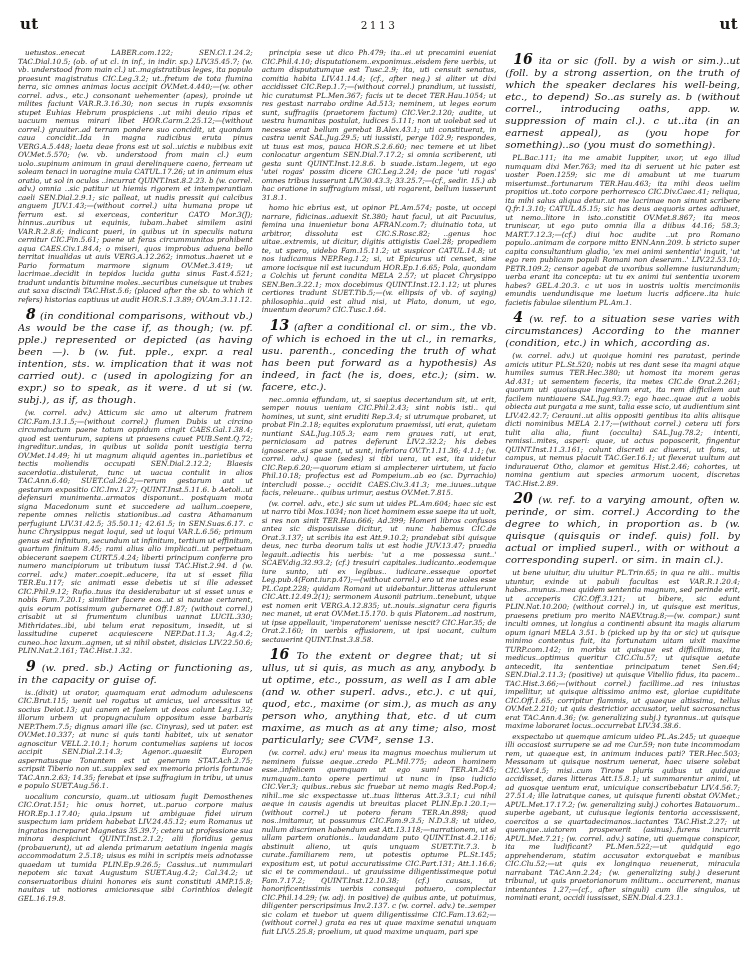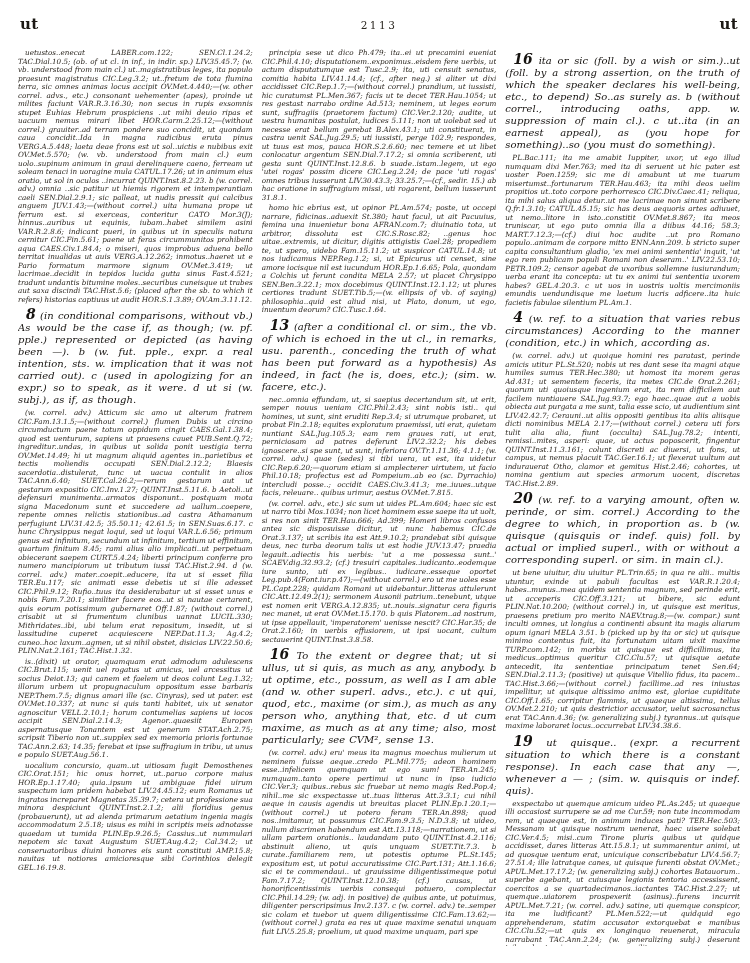--- a/index.html
+++ b/index.html
@@ -61,40 +61,40 @@
     <div class="mid"><span class="pageno">2113</span></div>
     <div class="right"><span class="hw">ut</span></div>
   </div>
 
   <div class="cols">
 
     <div class="col">
       <p class="cite">uetustos..enecat LABER.com.122; SEN.Cl.1.24.2; TAC.Dial.10.5; (ob. of ut cl. in inf., in indir. sp.) LIV.35.45.7; (w. vb. understood from main cl.) ut..magistratibus leges, ita populo praesunt magistratus CIC.Leg.3.2; ut..fretum de tota flumina terra, sic omnes animas locus accipit OV.Met.4.440;—(w. other correl. advs., etc.) consonant uehementer (apes), proinde ut milites faciunt VAR.R.3.16.30; non secus in rupis exsomnis stupet Euhias Hebrum prospiciens ..ut mihi deuio ripas et uacuum nemus mirari libet HOR.Carm.2.25.12;—(without correl.) grauiter..ad terram pondere suo concidit, ut quondam caua concidit..Ida in magna radicibus eruta pinus VERG.A.5.448; laeta deae frons est ut sol..uictis e nubibus exit OV.Met.5.570; (w. vb. understood from main cl.) eum uolo..supinum animum in graui derelinquere caeno, ferream ut soleam tenaci in uoragine mula CATUL.17.26; ut in animum eius oratio, ut sol in oculos ..incurrat QUINT.Inst.8.2.23.  b (w. correl. adv.) omnia ..sic patitur ut hiemis rigorem et intemperantiam caeli SEN.Dial.2.9.1; sic palleat, ut nudis pressit qui calcibus anguem JUV.1.43;—(without correl.) uita humana prope ut ferrum est. si exerceas, conteritur CATO Mor.3(J); hinnus..auribus ut equinis, iubam..habet similem asini VAR.R.2.8.6; indicant pueri, in quibus ut in speculis natura cernitur CIC.Fin.5.61; paene ut feras circummunitos prohibent aqua CAES.Civ.1.84.4; o miseri, quos improbus aduena bello territat inualidas ut auis VERG.A.12.262; inmotus..haeret ut e Pario formatum marmore signum OV.Met.3.419; ut lacrimae..decidit in tepidos lucida gutta sinus Fast.4.521; tradunt undantis bitumine moles..securibus cuneisque ut trabes aut saxa discindi TAC.Hist.5.6; (placed after the sb. to which it refers) historias captiuus ut audit HOR.S.1.3.89; OV.Am.3.11.12.</p>
       <p class="sense"><b class="num">8</b><span> (in conditional comparisons, without vb.) As would be the case if, as though; (w. pf. pple.) represented or depicted (as having been —). b (w. fut. pple., expr. a real intention, sts. w. implication that it was not carried out). c (used in apologizing for an expr.) so to speak, as it were. d ut si (w. subj.), as if, as though.</span></p>
       <p class="cite">(w. correl. adv.) Atticum sic amo ut alterum fratrem CIC.Fam.13.1.5;—(without correl.) flumen Dubis ut circino circumductum paene totum oppidum cingit CAES.Gal.1.38.4; quod est uenturum, sapiens ut praesens cauet PUB.Sent.Q.72; ingreditur..undas, in quibus ut solida ponit uestigia terra OV.Met.14.49; hi ut magnum aliquid agentes in..parietibus et tectis moliendis occupati SEN.Dial.2.12.2; Blaesis sacerdotia..distulerat, tunc ut uacua contulit in alios TAC.Ann.6.40; SUET.Cal.26.2;—rerum gestarum aut ut gestarum expositio CIC.Inv.1.27; QUINT.Inst.5.11.6.  b Aetoli..ut defensuri munimenta..armatos disponunt.. postquam mota signa Macedonum sunt et succedere ad uallum..coepere, repente omnes relictis stationibus..ad castra Athamanum perfugiunt LIV.31.42.5; 35.50.11; 42.61.5; in SEN.Suas.6.17.  c hunc Chrysippus negat loqui, sed ut loqui VAR.L.6.56; primum genus est infinitum, secundum ut infinitum, tertium ut effinitum, quartum finitum 8.45; rami alius alio implicati..ut perpetuam obiecerant saepem CURT.5.4.24; liberti principum conferre pro numero mancipiorum ut tributum iussi TAC.Hist.2.94.  d (w. correl. adv.) mater..coepit..educere, ita ut si esset filia TER.Eu.117; sic animati esse debetis ut si ille adesset CIC.Phil.9.12; Rufio..tuus ita desiderabatur ut si esset unus e nobis Fam.7.20.1; similiter facere eos..ut si nautae certarent, quis eorum potissimum gubernaret Off.1.87; (without correl.) crisabit ut si frumentum clunibus uannat LUCIL.330; Mithridates..ibi, ubi telum erat repositum, insedit, ut si lassitudine cuperet acquiescere NEP.Dat.11.3; Ag.4.2; cuneo..hoc laxum..agmen, ut si nihil obstet, disicias LIV.22.50.6; PLIN.Nat.2.161; TAC.Hist.1.32.</p>
+      <p class="sense"><b class="num">9</b><span> (w. pred. sb.) Acting or functioning as, in the capacity or guise of.</span></p>
       <p class="cite">is..(dixit) ut orator, quamquam erat admodum adulescens CIC.Brut.115; uenit uel rogatus ut amicus, uel arcessitus ut socius Deiot.13; qui canem et faelem ut deos colunt Leg.1.32; illorum urbem ut propugnaculum oppositum esse barbaris NEP.Them.7.5; dignus amari ille (sc. Cinyras), sed ut pater. est OV.Met.10.337; at nunc si quis tanti habitet, uix ut senator agnoscitur VELL.2.10.1; horum contumelias sapiens ut iocos accipit SEN.Dial.2.14.3; Agenor..quaesiit Europen aspernatusque Tonantem est ut generum STAT.Ach.2.75; scripsit Tiberio non ut..supplex sed ex memoria prioris fortunae TAC.Ann.2.63; 14.35; ferebat et ipse suffragium in tribu, ut unus e populo SUET.Aug.56.1.</p>
       <p class="cite">uocalium concursio, quam..ut uitiosam fugit Demosthenes CIC.Orat.151; hic onus horret, ut..paruo corpore maius HOR.Ep.1.17.40; quia..ipsum ut ambiguae fidei uirum suspectum iam pridem habebat LIV.24.45.12; eum Romanus ut ingratos increparet Magnetas 35.39.7; cetera ut professione sua minora despiciunt QUINT.Inst.2.1.2; alii floridius genus (probauerunt), ut ad alenda primarum aetatium ingenia magis accommodatum 2.5.18; uisus es mihi in scriptis meis adnotasse quaedam ut tumida PLIN.Ep.9.26.5; Cassius..ut nummulari nepotem sic taxat Augustum SUET.Aug.4.2; Cal.34.2; ut conseruatoribus diuini honores eis sunt constituti AMP.15.8; nauitas ut notiores amicioresque sibi Corinthios delegit GEL.16.19.8.</p>
 
     </div>
 
     <div class="col">
       <p class="cite">principia sese ut dico Ph.479; ita..ei ut precamini eueniat CIC.Phil.4.10; disputationem..exponimus..eisdem fere uerbis, ut actum disputatumque est Tusc.2.9; ita, uti censuit senatus, comitia habita LIV.41.14.4; (cf., after neg.) si aliter ut dixi accidisset CIC.Rep.1.7;—(without correl.) prandium, ut iussisti, hic curatumst PL.Men.367; facis ut te decet TER.Hau.1054; ut res gestast narrabo ordine Ad.513; neminem, ut leges eorum sunt, suffragiis (praetorem factum) CIC.Ver.2.120; audite, ut uestra humanitas postulat, iudices 5.111; non ut uolebat sed ut necesse erat bellum gerebat B.Alex.43.1; uti constituerat, in castra uenit SAL.Jug.29.5; uti iussisti, perge 102.9; respondes, ut tuus est mos, pauca HOR.S.2.6.60; nec temere et ut libet conlocatur argentum SEN.Dial.7.17.2; si omnia scriberent, uti gesta sunt QUINT.Inst.12.8.6.  b suade..istam..legem, ut ego 'utei rogas' possim dicere CIC.Leg.2.24; de pace 'uti rogas' omnes tribus iusserunt LIV.30.43.3; 33.25.7;—(cf., sedir. 15.) ab hac oratione in suffragium missi, uti rogarent, bellum iusserunt 31.8.1.</p>
       <p class="cite">homo hic ebrius est, ut opinor PL.Am.574; poste, ut occepi narrare, fidicinas..aduexit St.380; haut facul, ut ait Pacuuius, femina una inuenietur bona AFRAN.com.7; diuinatio tota, ut arbitror, dissoluta est CIC.S.Rosc.82; ..genus hoc uitae..extremis, ut dicitur, digitis attigistis Cael.28; propediem te, ut spero, uidebo Fam.15.11.2; ut suspicor CATUL.14.8; ut nos iudicamus NEP.Reg.1.2; si, ut Epicurus uti censet, sine amore iocisque nil est iucundum HOR.Ep.1.6.65; Pola, quondam a Colchis ut ferunt condita MELA 2.57; ut placet Chrysippo SEN.Ben.3.22.1; mox docebimus QUINT.Inst.12.1.12; ut plures certiores tradunt SUET.Tib.5;—(w. ellipsis of vb. of saying) philosophia..quid est aliud nisi, ut Plato, donum, ut ego, inuentum deorum? CIC.Tusc.1.64.</p>
       <p class="sense"><b class="num">13</b><span> (after a conditional cl. or sim., the vb. of which is echoed in the ut cl., in remarks, usu. parenth., conceding the truth of what has been put forward as a hypothesis) As indeed, in fact (he is, does, etc.); (sim. w. facere, etc.).</span></p>
       <p class="cite">nec..omnia effundam, ut, si saepius decertandum sit, ut erit, semper nouus ueniam CIC.Phil.2.43; sint nobis isti.. qui homines, ut sunt, sint eruditi Rep.3.4; si utrumque probaret, ut probat Fin.2.18; equites exploratum praemissi, uti erat, quietam nuntiant SAL.Jug.105.3; eam rem graues rati, ut erat, perniciosam ad patres deferunt LIV.2.32.2; his debes ignoscere..si spe sunt, ut sunt, inferiora OV.Tr.1.11.36; 4.1.1; (w. correl. adv.) quae (sedes) si tibi uera, ut est, ita uidetur CIC.Rep.6.20;—quorum etiam si amplecterer uirtutem, ut facio Phil.10.18; profectus est ad Pompeium..ab eo (sc. Dyrrachio) intercludi posse..; occidit CAES.Civ.3.41.3; me..iuues..utque facis, releuare.. quibus urimur, aestus OV.Met.7.815.</p>
       <p class="cite">(w. correl. adv., etc.) sic sum ut uides PL.Am.604; haec sic est ut narro tibi Mos.1034; non licet hominem esse saepe ita ut uolt, si res non sinit TER.Hau.666; Ad.399; Homeri libros confusos antea sic disposuisse dicitur, ut nunc habemus CIC.de Orat.3.137; ut scribis ita est Att.9.10.2; prandebat sibi quisque deus, nec turba deorum talis ut est hodie JUV.13.47; praedia legauit..adiectis his uerbis: 'ut a me possessa sunt..' SCAEV.dig.32.93.2; (cf.) tresuiri capitales..iudicanto..eodemque iure sunto, uti ex legibus.. iudicare..esseque oportet Leg.pub.4(Font.iur.p.47);—(without correl.) ero ut me uoles esse PL.Capt.228; quidam Romani ut uidebantur..litteras attulerunt CIC.Att.12.49.2(1); sermonem Ausonii patrium..tenebunt, utque est nomen erit VERG.A.12.835; ut..nouis..signatur cera figuris nec manet, ut erat OV.Met.15.170.  b quis Platorem..ad nostrum, ut ipse appellauit, 'imperatorem' uenisse nescit? CIC.Har.35; de Orat.2.160; in uerbis effusiorem, ut ipsi uocant, cultum sectauerint QUINT.Inst.3.8.58.</p>
       <p class="sense"><b class="num">16</b><span> To the extent or degree that; ut si ullus, ut si quis, as much as any, anybody. b ut optime, etc., possum, as well as I am able (and w. other superl. advs., etc.). c ut qui, quod, etc., maxime (or sim.), as much as any person who, anything that, etc. d ut cum maxime, as much as at any time; also, most particularly; see CVM², sense 13.</span></p>
       <p class="cite">(w. correl. adv.) eru' meus ita magnus moechus mulierum ut neminem fuisse aeque..credo PL.Mil.775; adeon hominem esse..infelicem quemquam ut ego sum! TER.An.245; numquam..tanto opere pertimui ut nunc in ipso iudicio CIC.Ver.3; quibus..rebus sic fruebar ut nemo magis Red.Pop.4; nihil..me sic exspectasse ut..tuas litteras Att.3.3.1; cui nihil aeque in causis agendis ut breuitas placet PLIN.Ep.1.20.1;—(without correl.) ut potero feram TER.An.898; quod nos..imitamur, ut possumus CIC.Fam.9.3.5; N.D.3.8; ut uideo, nullum discrimen habendum est Att.13.118;—narrationem, ut si ullam partem orationis.. laudandam puto QUINT.Inst.4.2.116; abstinuit alieno, ut quis unquam SUET.Tit.7.3.  b curate..familiarem rem, ut potestis optume PL.St.145; expositum est, ut potui accuratissime CIC.Part.131; Att.1.16.6; sic ei te commendaui.. ut grauissime diligentissimeque potui Fam.7.17.2; QUINT.Inst.12.10.38; (cf.) causas, ut honorificentissimis uerbis consequi potuero, complectar CIC.Phil.14.29; (w. adj. in positive) de quibus ante, ut potuimus, diligenter perscripsimus Inv.2.137.  c (w. correl. adv.) te..semper sic colam et tuebor ut quem diligentissime CIC.Fam.13.62;—(without correl.) grata ea res ut quae maxime senatui unquam fuit LIV.5.25.8; proelium, ut quod maxime unquam, pari spe</p>
     </div>
 
     <div class="col">
       <p class="sense"><b class="num">16</b><span> ita or sic (foll. by a wish or sim.)..ut (foll. by a strong assertion, on the truth of which the speaker declares his well-being, etc., to depend) So..as surely as. b (without correl., introducing oaths, app. w. suppression of main cl.). c ut..ita (in an earnest appeal), as (you hope for something)..so (you must do something).</span></p>
       <p class="cite">PL.Bac.111; ita me amabit Iuppiter, uxor, ut ego illud numquam dixi Mer.763; med ita di seruent ut hic pater est uoster Poen.1259; sic me di amabunt ut me tuarum misertumst..fortunarum TER.Hau.463; ita mihi deos uelim propitios ut..toto corpore perhorresco CIC.Div.Caec.41; reliqua, ita mihi salus aliqua detur..ut me lacrimae non sinunt scribere Q.fr.1.3.10; CATUL.45.15; sic has deus aequoris artes adiuuet, ut nemo..litore in isto..constitit OV.Met.8.867; ita meos truniscar, ut ego puto omnia illa a diibus 44.16; 58.3; MART.7.12.3;—(cf.) diui hoc audite ..ut pro Romano populo..animam de corpore mitto ENN.Ann.209.  b stricto super capita consultantium gladio, 'ex mei animi sententia' inquit, 'ut ego rem publicam populi Romani non deseram..' LIV.22.53.10; PETR.109.2; censor agebat de uxoribus sollemne iusiurandum; uerba erant ita concepta: ut tu ex animi tui sententia uxorem habes? GEL.4.20.3.  c ut uos in uostris uoltis mercimoniis emundis uendundisque me laetum lucris adficere..ita huic facietis fabulae silentium PL.Am.1.</p>
-      <p class="sense"><b class="num">4</b><span> (w. ref. to a situation that varies rebus circumstances) According to the manner (condition, etc.) in which, according as.</span></p>
+      <p class="sense"><b class="num">4</b><span> (w. ref. to a situation sese varies with circumstances) According to the manner (condition, etc.) in which, according as.</span></p>
       <p class="cite">(w. correl. adv.) ut quoique homini res paratast, perinde amicis utitur PL.St.520; nobis ut res dant sese ita magni atque humiles sumus TER.Hec.380; ut homost ita morem geras Ad.431; ut sementem feceris, ita metes CIC.de Orat.2.261; quorum uti quoiusque ingenium erat, ita rem difficilem aut facilem nuntiauere SAL.Jug.93.7; ego haec..quae aut a uobis obiecta aut purgata a me sunt, talia esse scio, ut audientium sint LIV.42.42.7; Cerauni..ut aliis oppositi gentibus ita aliis aliisque dicti nominibus MELA 2.17;—(without correl.) cetera uti fors tulit alia alia, fiunt (occulta) SAL.Jug.78.2; intenti, remissi..mites, asperi: quae, ut actus poposcerit, fingentur QUINT.Inst.11.3.161; colunt discreti ac diuersi, ut fons, ut campus, ut nemus placuit TAC.Ger.16.1; ut flexerat uultum aut indurauerat Otho, clamor et gemitus Hist.2.46; cohortes, ut nomina gentium aut species armorum uocent, discretas TAC.Hist.2.89.</p>
       <p class="sense"><b class="num">20</b><span> (w. ref. to a varying amount, often w. perinde, or sim. correl.) According to the degree to which, in proportion as. b (w. quisque (quisquis or indef. quis) foll. by actual or implied superl., with or without a corresponding superl. or sim. in main cl.).</span></p>
       <p class="cite">ut bene uiuitur, diu uiuitur PL.Trin.65; in qua re alii.. multis utuntur, exinde ut pabuli facultas est VAR.R.1.20.4; habes..munus..mea quidem sententia magnum, sed perinde erit, ut acceperis CIC.Off.3.121; ut bibere, sic edunt PLIN.Nat.10.200; (without correl.) in, ut quisque est meritus, praesens pretium pro merito NAEV.trag.8;—(w. compar.) sunt inculti omnes, ut longius a continenti absunt ita magis aliarum opum ignari MELA 3.51.  b (picked up by ita or sic) ut quisque minimo contentus fuit, ita fortunatam uitam uixit maxime TURP.com.142; in morbis ut quisque est difficillimus, ita medicus..optimus queritur CIC.Clu.57; ut quisque aetate antecedit, ita sententiae principatum tenet Sen.64; SEN.Dial.2.11.3; (positive) ut quisque Vitellio fidus, ita pacem.. TAC.Hist.3.66;—(without correl.) facillime..ad res iniustas impellitur, ut quisque altissimo animo est, gloriae cupiditate CIC.Off.1.65; corripitur flammis, ut quaeque altissima, tellus OV.Met.2.210; ut quis destrictior accusator, uelut sacrosanctus erat TAC.Ann.4.36; (w. generalizing subj.) tyrannus..ut quisque maxime laboraret locus..occurrebat LIV.34.38.6.</p>
-      <p class="sense"><b class="num">19</b><span> ut quisque.. (expr. a recurrent situation to which there is a constant response). In each case that any —, whenever a — ; (sim. w. quisquis or indef. quis).</span></p>
       <p class="cite">exspectabo ut quemque amicum uideo PL.As.245; ut quaeque illi occasiost surrupere se ad me Cur.59; non tute incommodam rem, ut quaeque est, in animum induces pati? TER.Hec.503; Messanam ut quisque nostrum uenerat, haec uisere solebat CIC.Ver.4.5; misi..cum Tirone pluris quibus ut quidque accidisset, dares litteras Att.15.8.1; ut summarentur animi, ut ad quosque uentum erat, unicuique conscribebatur LIV.4.56.7; 27.51.4; ille latratque canes, ut quisque furenti obstat OV.Met.; APUL.Met.17.17.2; (w. generalizing subj.) cohortes Batauorum.. superbe agebant, ut cuiusque legionis tentoria accessissent, coercitos a se quartadecimanos..iactantes TAC.Hist.2.27; ut quemque..uiatorem prospexerit (asinus)..furens incurrit APUL.Met.7.21; (w. correl. adv.) satine, uti quemque conspicor, ita me ludificant? PL.Men.522;—ut quidquid ego apprehenderam, statim accusator extorquebat e manibus CIC.Clu.52;—ut quis ex longinquo reuenerat, miracula narrabant TAC.Ann.2.24; (w. generalizing subj.) deserunt tribunal, ut quis praetorianorum militum.. occurrerent, manus intentantes 1.27;—(cf., after singuli) cum ille singulos, ut nominati erant, occidi iussisset, SEN.Dial.4.23.1.</p>
     </div>
 
   </div>
 </div>
 
 </body></html>

